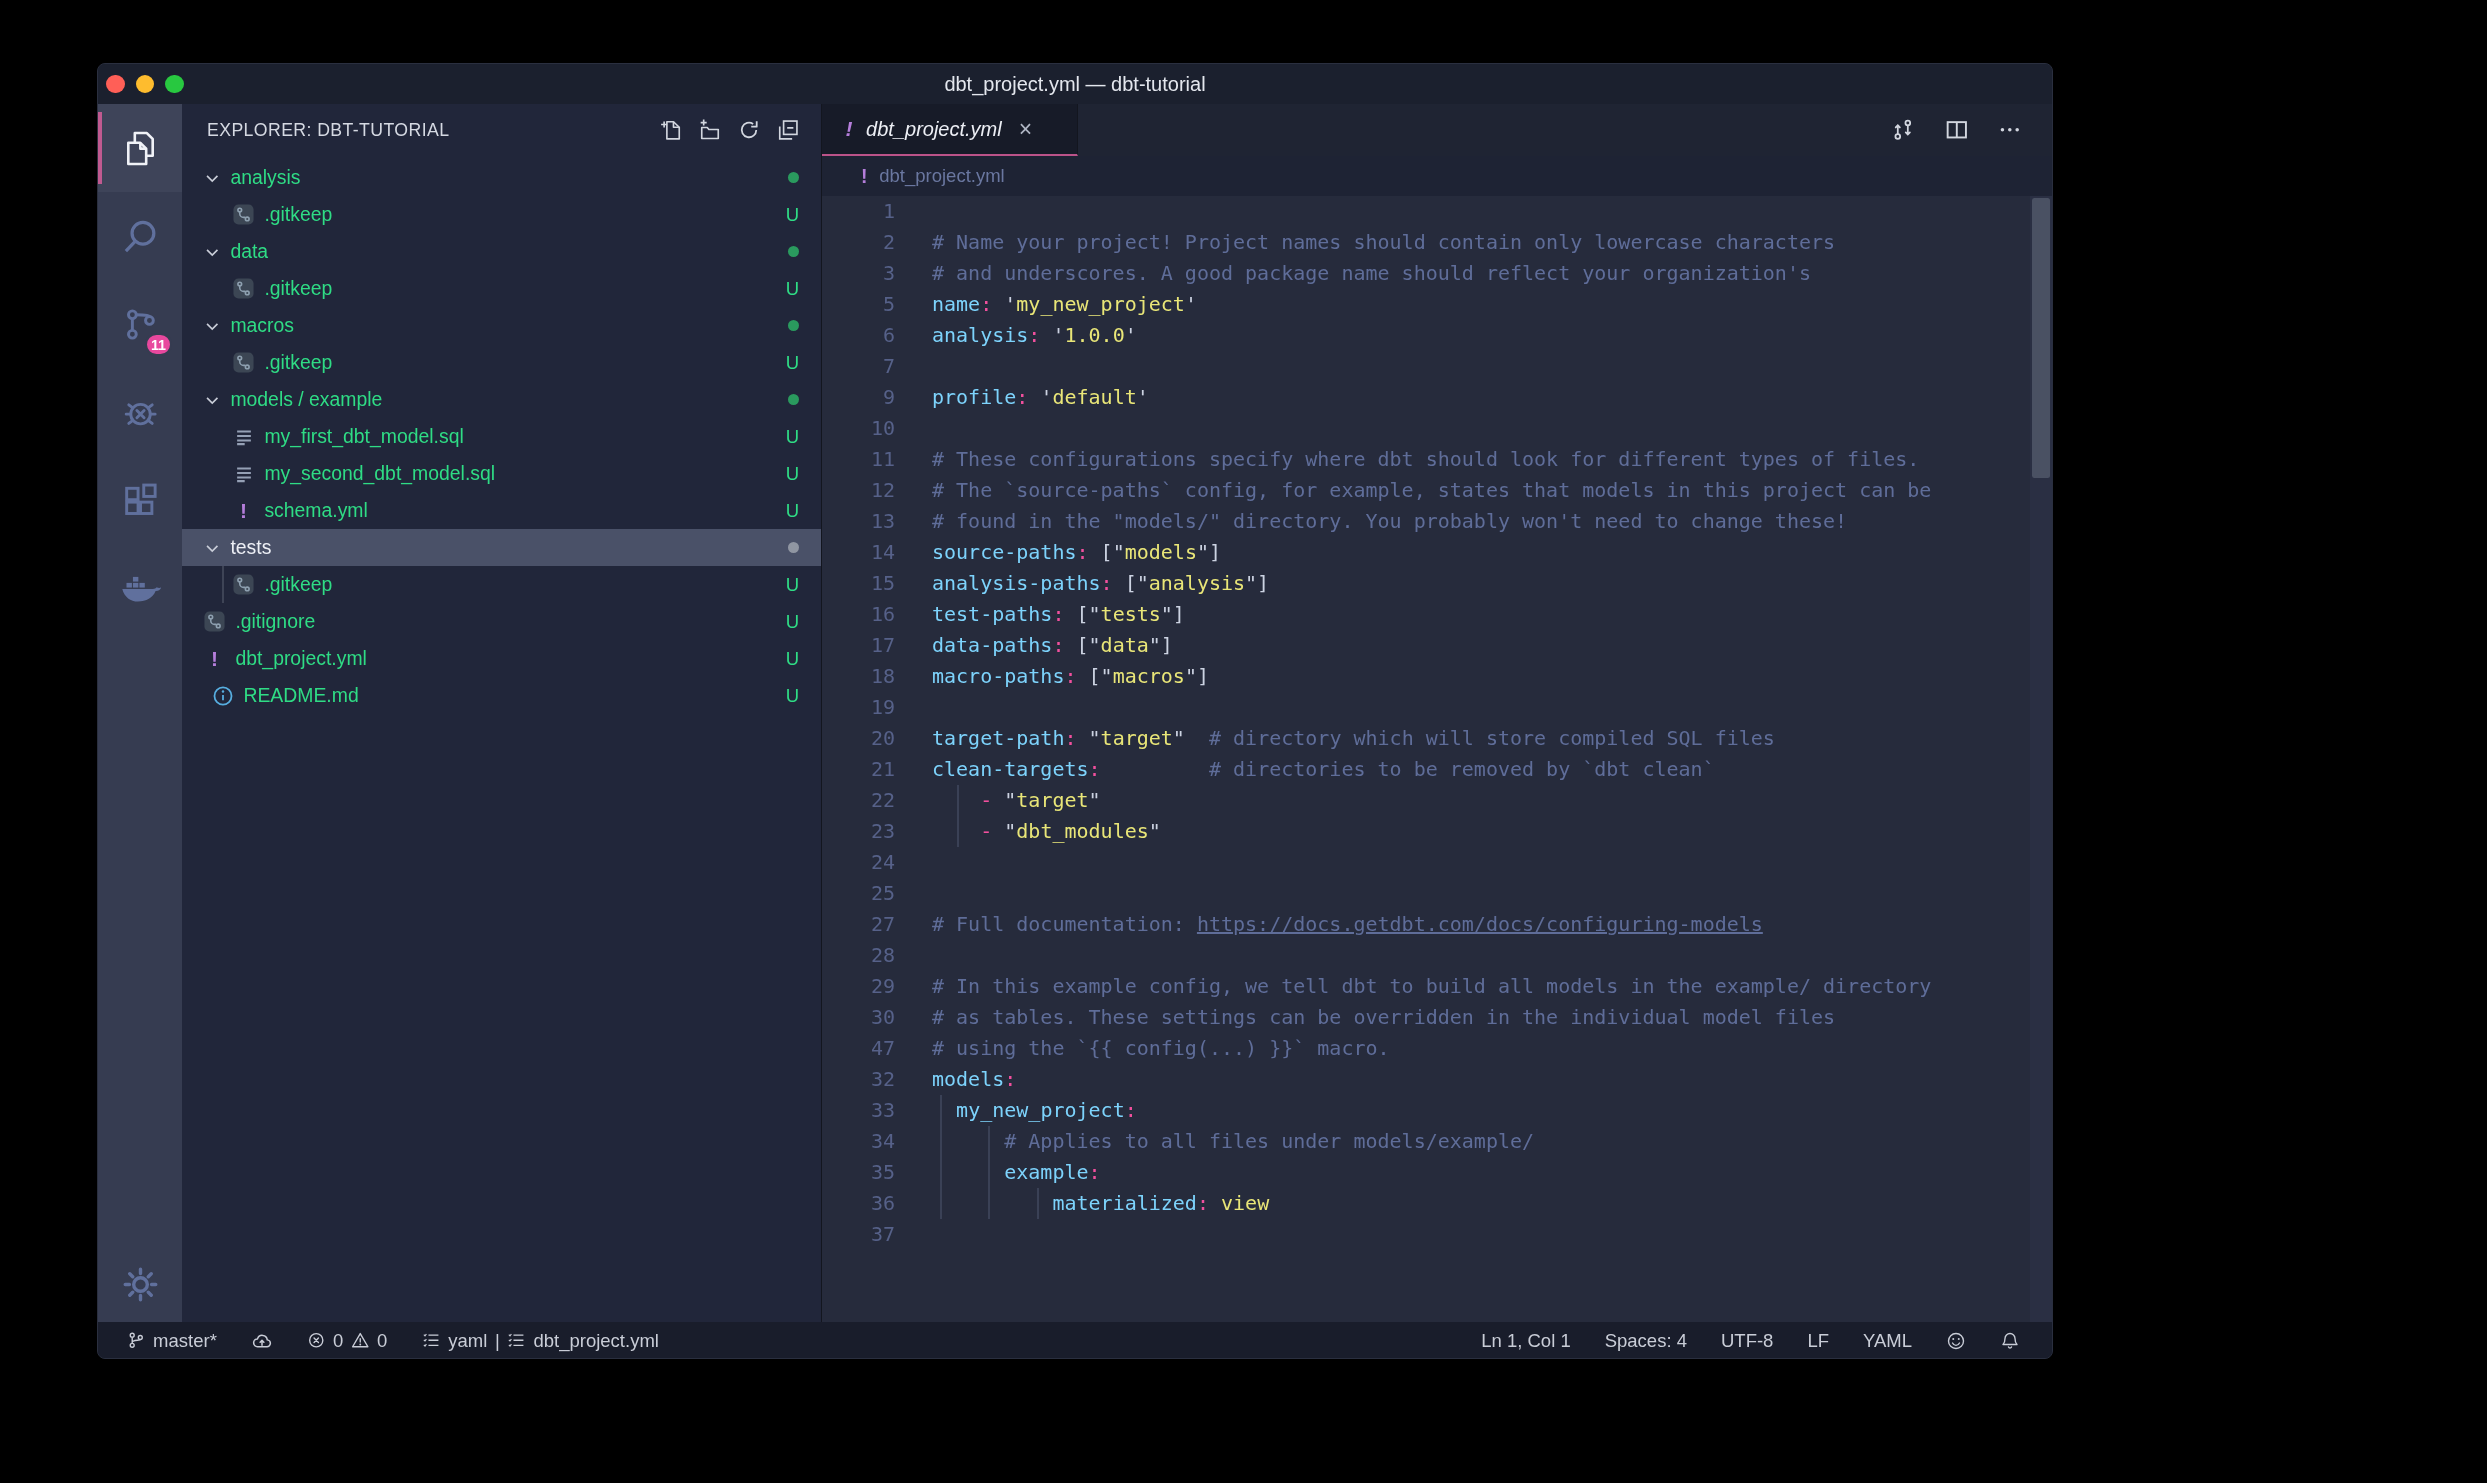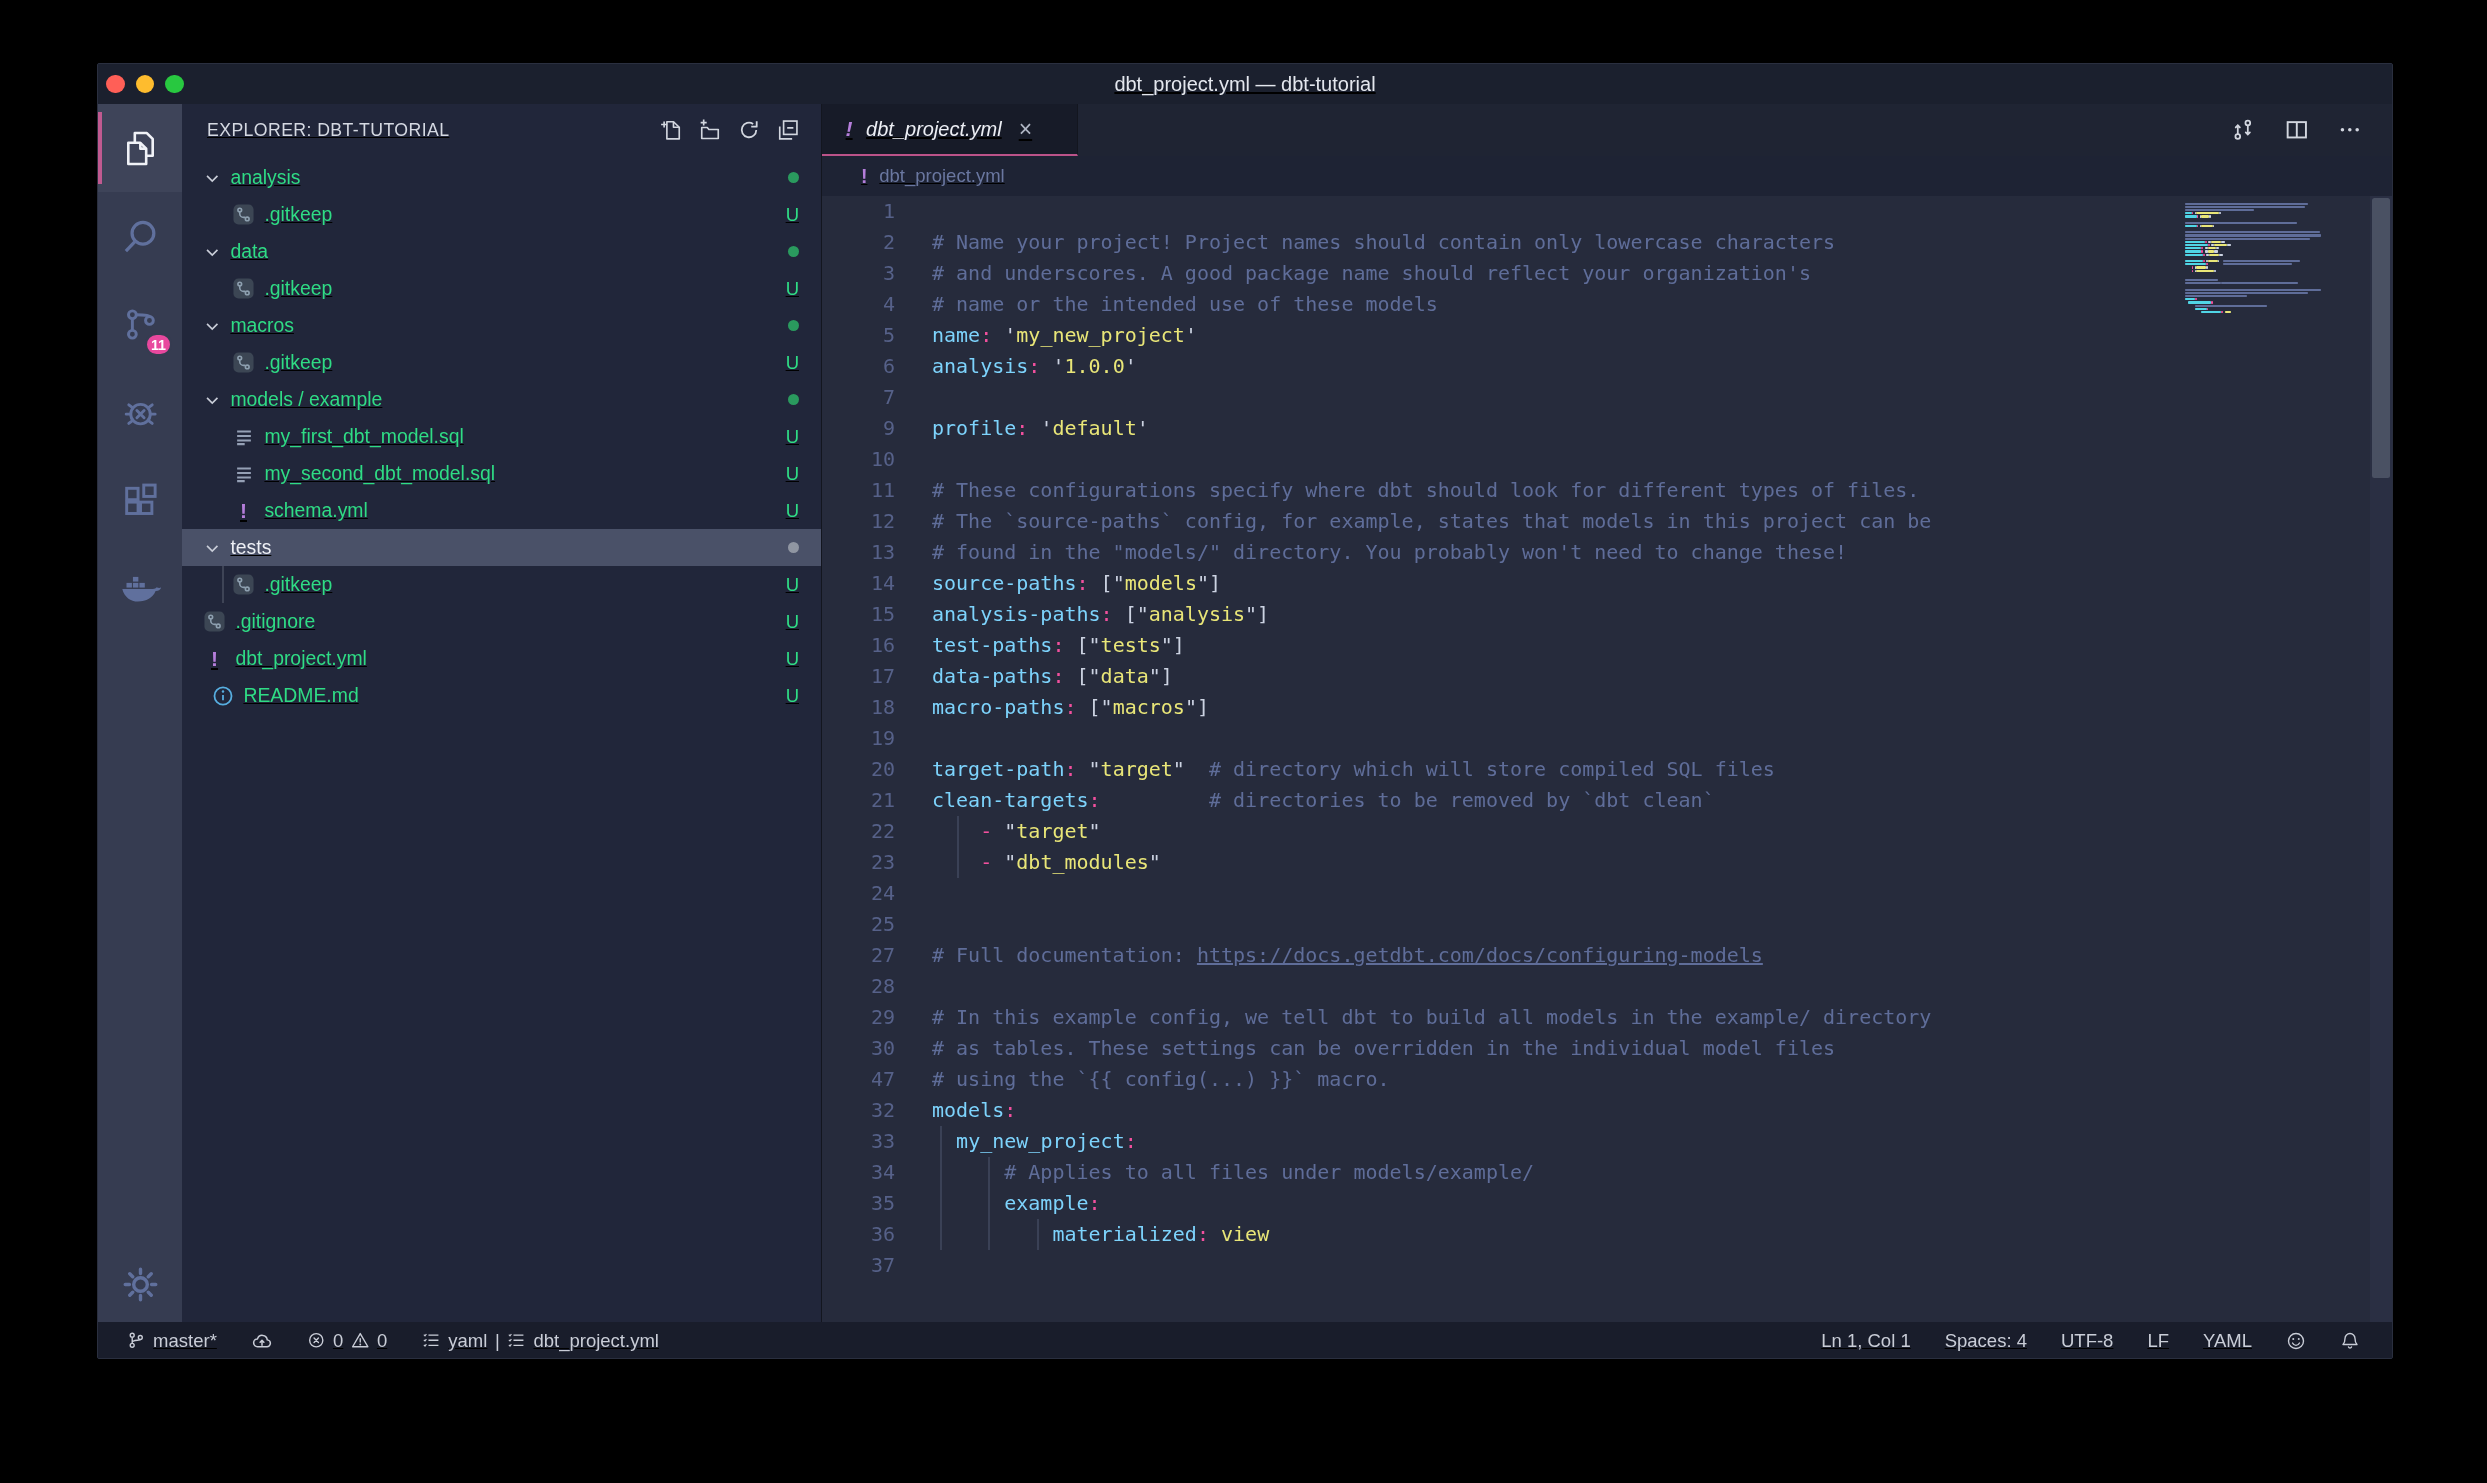--- a/index.html
+++ b/index.html
@@ -1,20 +1,20 @@
 <!DOCTYPE html>
 <html style="font-size:13.5px"><head>
 <meta charset="utf-8">
 <style>
   * { margin:0; padding:0; box-sizing:border-box; }
   html,body { width:2487px; height:1484px; background:#000; font-family:"Liberation Sans",sans-serif; overflow:hidden; }
 
-  .window { position:absolute; left:97px; top:63px; width:2296px; height:1296px;
-    background:#1d2231; border-radius:2px; overflow:hidden;
-    border:0.8px solid #2a2f3f; box-shadow:0 25px 76px rgba(0,0,0,.85);text-decoration:underline; }
+  .window { position:absolute; left:97px; top:63px; width:1956px; height:1296px;
+    background:#1d2231; border-radius:8px; overflow:hidden;
+    border:0.8px solid #2a2f3f; box-shadow:0 25px 76px rgba(0,0,0,.85); }
 
   
   .titlebar { height:40px; background:#1b202e; display:flex; align-items:center; position:relative; }
   .lights { position:absolute; left:8.4px; top:0; height:100%; display:flex; align-items:center; gap:11px; }
   .light { width:18.5px; height:18.5px; border-radius:50%; }
   .light.red{background:#ff5f57}.light.yellow{background:#febc2e}.light.green{background:#28c840}
   .wtitle { flex:1; text-align:center; color:#e4e7ee; font-size:20px; }
 
   
   .main { display:flex; height:1218px; }
@@ -456,21 +456,20 @@
       </div>
       <div class="breadcrumb">
         <span class="bc-excl">!</span>
         <span>dbt_project.yml</span>
       </div>
       <div class="codearea">
         <div id="code-lines">
             <div class="code-line"><span class="ln">1</span></div>
             <div class="code-line"><span class="ln">2</span><span class="tk-c"># Name your project! Project names should contain only lowercase characters</span></div>
             <div class="code-line"><span class="ln">3</span><span class="tk-c"># and underscores. A good package name should reflect your organization's</span></div>
-            <div class="code-line"><span class="ln">4</span><span class="tk-c"># name or the intended use of these models</span></div>
             <div class="code-line"><span class="ln">5</span><span class="tk-k">name</span><span class="tk-p">:</span><span class="tk-w"> '</span><span class="tk-s">my_new_project</span><span class="tk-w">'</span></div>
             <div class="code-line"><span class="ln">6</span><span class="tk-k">analysis</span><span class="tk-p">:</span><span class="tk-w"> '</span><span class="tk-s">1.0.0</span><span class="tk-w">'</span></div>
             <div class="code-line"><span class="ln">7</span></div>
             <div class="code-line"><span class="ln">9</span><span class="tk-k">profile</span><span class="tk-p">:</span><span class="tk-w"> '</span><span class="tk-s">default</span><span class="tk-w">'</span></div>
             <div class="code-line"><span class="ln">10</span></div>
             <div class="code-line"><span class="ln">11</span><span class="tk-c"># These configurations specify where dbt should look for different types of files.</span></div>
             <div class="code-line"><span class="ln">12</span><span class="tk-c"># The `source-paths` config, for example, states that models in this project can be</span></div>
             <div class="code-line"><span class="ln">13</span><span class="tk-c"># found in the "models/" directory. You probably won't need to change these!</span></div>
             <div class="code-line"><span class="ln">14</span><span class="tk-k">source-paths</span><span class="tk-p">:</span><span class="tk-w"> ["</span><span class="tk-s">models</span><span class="tk-w">"]</span></div>
             <div class="code-line"><span class="ln">15</span><span class="tk-k">analysis-paths</span><span class="tk-p">:</span><span class="tk-w"> ["</span><span class="tk-s">analysis</span><span class="tk-w">"]</span></div>

